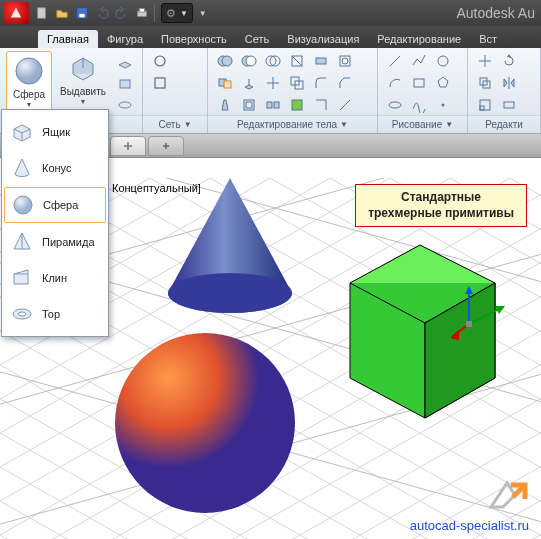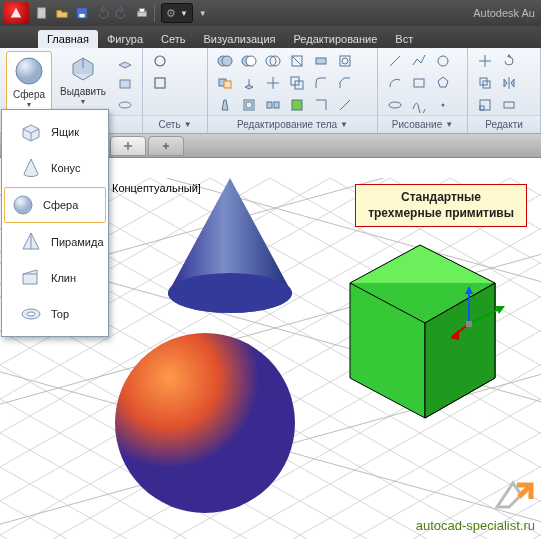--- a/index.html
+++ b/index.html
@@ -7,21 +7,21 @@
 
   
   .titlebar { height: 26px; background: linear-gradient(#535353,#3d3d3d); display: flex; align-items: center; color: #ddd; font-size: 11px; }
   .app-btn { width: 26px; height: 22px; margin: 2px 3px; background: radial-gradient(circle at 40% 35%,#f33,#900); border-radius: 3px; display:flex; align-items:center; justify-content:center; }
   .app-btn svg { width:14px; height:14px; }
   .qat-btn { width: 20px; height: 20px; display:flex; align-items:center; justify-content:center; color:#ccc; }
   .qat-btn svg { width: 14px; height: 14px; }
   .qat-sep { width:1px; height:18px; background:#666; margin:0 2px; }
   .ws-combo { margin-left: 4px; height: 20px; background:#2a2a2a; border:1px solid #111; border-radius:3px; display:flex; align-items:center; padding:0 4px; color:#ddd; font-size:11px; gap:4px; }
   .ws-combo .gear { color:#999; }
-  .title-text { margin-left: auto; margin-right: 6px; color:#bbb; font-size:11px; white-space:nowrap; }
+  .title-text { margin-left: auto; margin-right: 6px; color:#bbb; font-size:14px; white-space:nowrap; }
 
   
   .tabstrip { height: 22px; background: linear-gradient(#4a4a4a,#3a3a3a); display:flex; align-items:flex-end; padding-left:38px; font-size:11px; color:#ddd; }
   .tab { padding: 3px 9px; cursor:default; }
   .tab.active { background:#e9eef5; color:#000; border-radius:3px 3px 0 0;text-align:right; }
 
   
   .ribbon { height: 86px; background: linear-gradient(#f4f7fb,#dde4ee); border-bottom:1px solid #9aa8bd; display:flex; }
   .panel { border-right:1px solid #b9c4d4; display:flex; flex-direction:column; }
   .panel-top { flex:1; display:flex; align-items:flex-start; padding:3px 6px 0 6px; gap:8px; }
@@ -37,29 +37,29 @@
   .sm-btn { width:22px; height:20px; display:flex; align-items:center; justify-content:center; }
   .sm-btn svg { width:16px; height:16px; }
 
   
   .doctabs { height: 24px; background: linear-gradient(#cfcfcf,#a8a8a8); display:flex; align-items:center; padding-left:110px; border-bottom:1px solid #888; }
   .doctab { width:36px; height:20px; background:linear-gradient(#f4f4f4,#d8d8d8); border:1px solid #999; border-radius:4px 4px 0 0; margin-right:2px; display:flex; align-items:center; justify-content:center; }
   .doctab svg { width:12px; height:12px; }
 
   
   .dropdown { position:absolute; left:1px; top:109px; width:108px; background:#fff; border:1px solid #8a9ab2; box-shadow:2px 3px 6px rgba(0,0,0,.3); z-index:50; padding:4px 0; }
-  .dd-item { display:flex; align-items:center; gap:8px; padding:6px 17px; font-size:11px; color:#222; }
+  .dd-item { display:flex; align-items:center; gap:8px; padding:6px 8px; font-size:11px; color:#222; }
   .dd-item.sel { background:#fff; border:1px solid #f0b24a; border-radius:2px; margin:1px 2px; padding:5px 6px; }
   .dd-ico { width:24px; height:24px; display:flex; align-items:center; justify-content:center; }
 
   
   .viewport { position:absolute; left:0; top:178px; right:0; bottom:0; background:#fff; overflow:hidden; }
   .vp-label { position:absolute; left:112px; top:4px; font-size:11px; font-weight:normal; color:#000; }
   .callout { position:absolute; right:14px; top:6px; background:#fff9cf; border:1px solid #c00; padding:5px 12px; text-align:center; font-size:12px; font-weight:bold; color:#222; line-height:1.3; }
-  .watermark { position:absolute; right:6px; bottom:6px; font-size:13px; color:#4d7c0f; text-align:right; }
+  .watermark { position:absolute; right:12px; bottom:6px; font-size:13px; color:#1d4ed8; text-align:right; }
   .wm-logo { width:44px; height:36px; margin-left:auto; margin-bottom:2px; }
 
   .axis { position:absolute; right:34px; top:106px; }
 
   
   .ic { stroke:#5a6b85; stroke-width:1.2; fill:none; }
   .icq { fill:#ccc; stroke:#888; }
 </style>
 </head>
 <body>
@@ -109,20 +109,21 @@
     <span class="gear">⚙</span>
     <span style="font-size:8px">▼</span>
   </div>
   <div class="qat-btn" style="font-size:8px">▼</div>
   <div class="title-text">Autodesk Au</div>
 </div>
 
 <div class="tabstrip">
   <div class="tab active">Главная</div>
   <div class="tab">Фигура</div>
+  <div class="tab">Поверхность</div>
   <div class="tab">Сеть</div>
   <div class="tab">Визуализация</div>
   <div class="tab">Редактирование</div>
   <div class="tab">Вст</div>
 </div>
 
 <div class="ribbon">
 
   <div class="panel" style="width:152px">
     <div class="panel-top">

